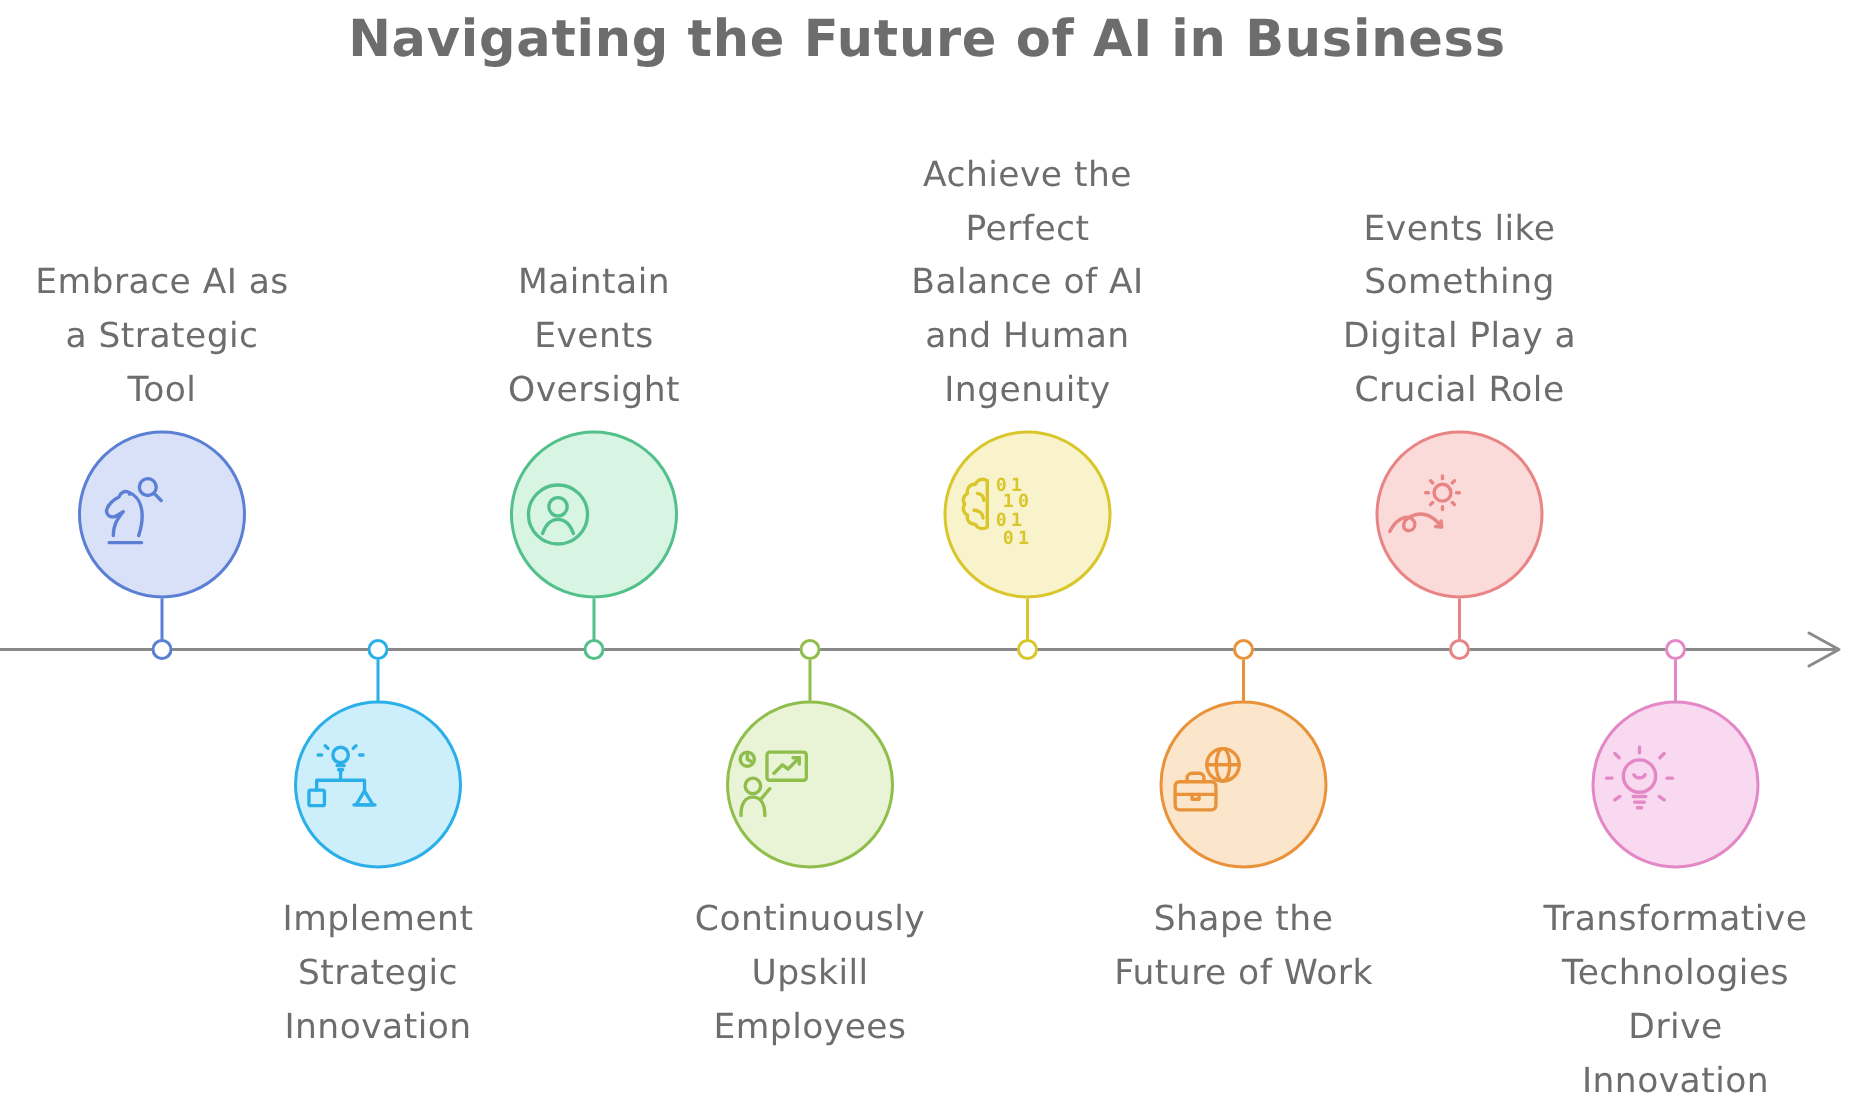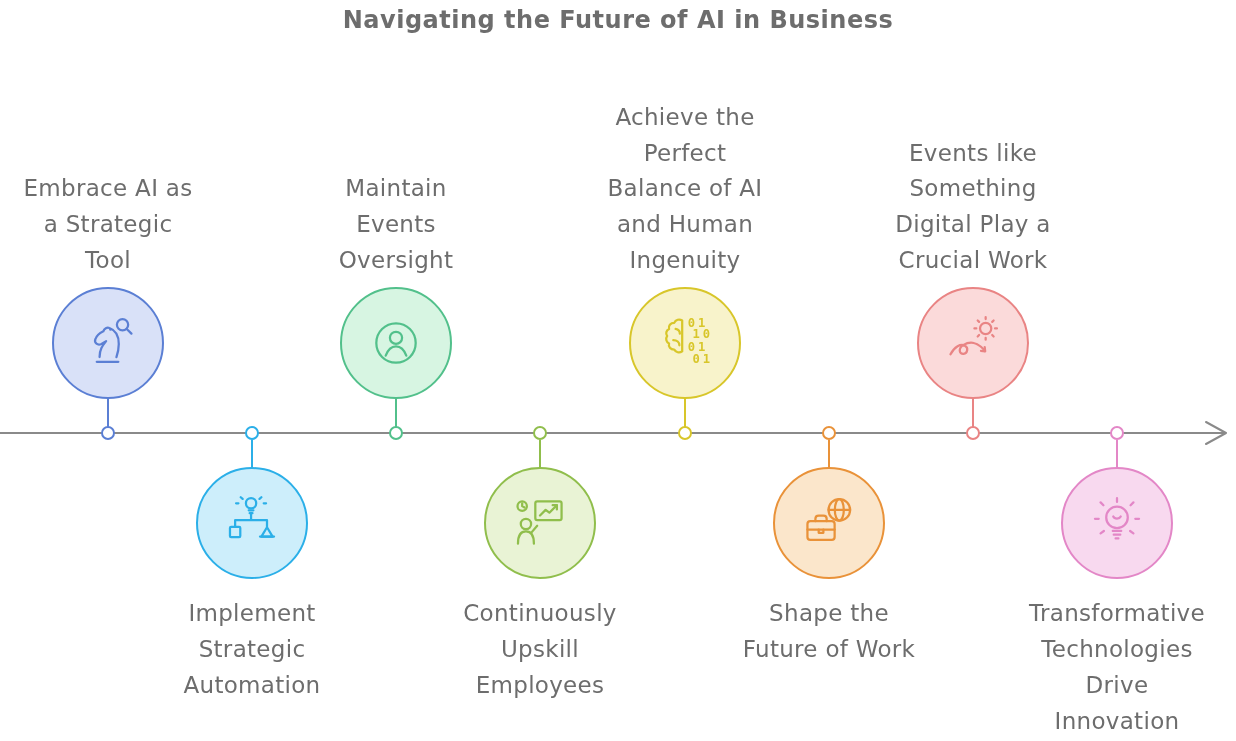--- a/index.html
+++ b/index.html
@@ -2,35 +2,35 @@
 <html><head>
 <meta charset="utf-8">
 <style>
   * { box-sizing: border-box; margin: 0; padding: 0; }
   html, body { background: #ffffff; }
   body { font-family: "DejaVu Sans", sans-serif; }
   .canvas { position: relative; width: 1236px; height: 741px; background: #fff; overflow: hidden; }
 
   .title {
     position: absolute; top: 6px; left: 0; width: 100%;
-    text-align: center; font-size: 24px; font-weight: 700;
+    text-align: center; font-size: 34px; font-weight: 700;
     color: #6d6d6d; letter-spacing: .5px;
   }
 
   .axis { position: absolute; left: 0; top: 419px; }
 
   .node { position: absolute; top: 0; width: 0; height: 100%; }
 
   .node .circle {
     position: absolute; left: -56px; width: 112px; height: 112px;
     border-radius: 50%;
     border: 2.6px solid var(--c);
     background: var(--f);
     color: var(--c);
-    display: flex; align-items: center; justify-content: center;
+    display: flex; align-items: center; 
   }
   .node.above .circle { top: 287px; }
   .node.below .circle { top: 467px; }
 
   .node .label {
     position: absolute; left: -124px; width: 248px;
     text-align: center; color: #6d6d6d;
     font-size: 23px; font-weight: 400; line-height: 1.56;
     white-space: pre-line; letter-spacing: .3px;
   }
@@ -79,21 +79,21 @@
         <path d="M52 17l5 5"></path>
       </svg>
     </div>
     <div class="connector"></div>
     <div class="dot"></div>
   </div>
 
   <div class="node below" style="left: 252px; --c: #2bafe8; --f: #cdeefb;">
     <div class="label">Implement
 Strategic
-Automation</div>
+Innovation</div>
     <div class="circle">
       <svg class="icon-svg" width="60" height="60" viewBox="0 0 64 64" fill="none" stroke="currentColor" stroke-width="2.4" stroke-linecap="round" stroke-linejoin="round">
         <circle cx="31" cy="11" r="5.5"></circle>
         <path d="M28.5 18.5h5M29.5 21.5h3"></path>
         <path d="M20 4.5l2 1.8M42 4.5l-2 1.8M17.5 11H15M47 11h-2.5"></path>
         <path d="M31 22v7M14 29h34M14 29v7M48 29v7"></path>
         <rect x="8.5" y="36" width="11" height="11" rx="1.2"></rect>
         <path d="M42 46.5l6-10 6 10z"></path>
         <path d="M40.5 46.5h15"></path>
       </svg>
@@ -172,21 +172,21 @@
       </svg>
     </div>
     <div class="connector"></div>
     <div class="dot"></div>
   </div>
 
   <div class="node above" style="left: 973px; --c: #e98484; --f: #fbdada;">
     <div class="label">Events like
 Something
 Digital Play a
-Crucial Work</div>
+Crucial Role</div>
     <div class="circle">
       <svg class="icon-svg" width="60" height="60" viewBox="0 0 64 64" fill="none" stroke="currentColor" stroke-width="2.4" stroke-linecap="round" stroke-linejoin="round">
         <circle cx="45.5" cy="16.5" r="6"></circle>
         <path d="M45.5 6.5v-2M45.5 26.5v2M35.5 16.5h-2M55.5 16.5h2M38.5 9.5l-1.5-1.5M52.5 9.5l1.5-1.5M38.5 23.5l-1.5 1.5M52.5 23.5l1.5 1.5"></path>
         <path d="M8 44c4-8 11-12 15.5-9 4 2.5 2.5 8-1.5 8.5-5 .5-6-6 0-9.5 6.5-4 13.5-2.5 18.5 2 1.5 1.3 2.8 2.8 4 4.5"></path>
         <path d="M44.5 36.5l.5 4.5-4.5-.5"></path>
       </svg>
     </div>
     <div class="connector"></div>
     <div class="dot"></div>

